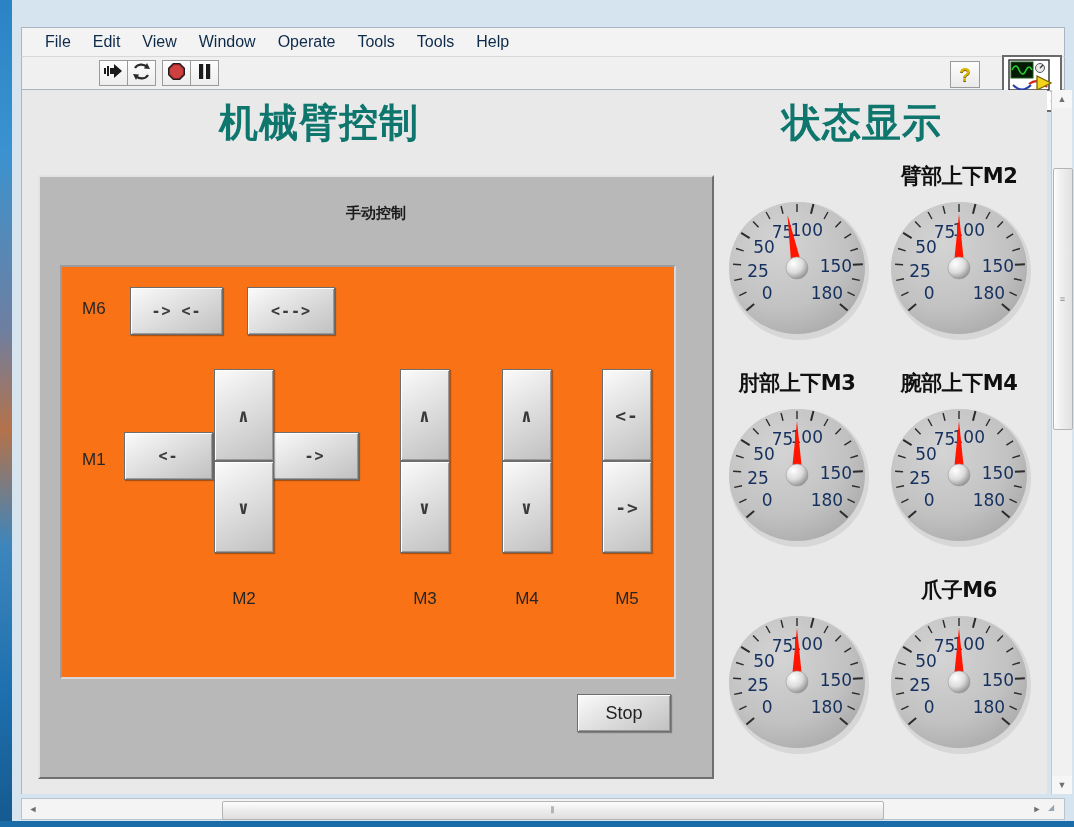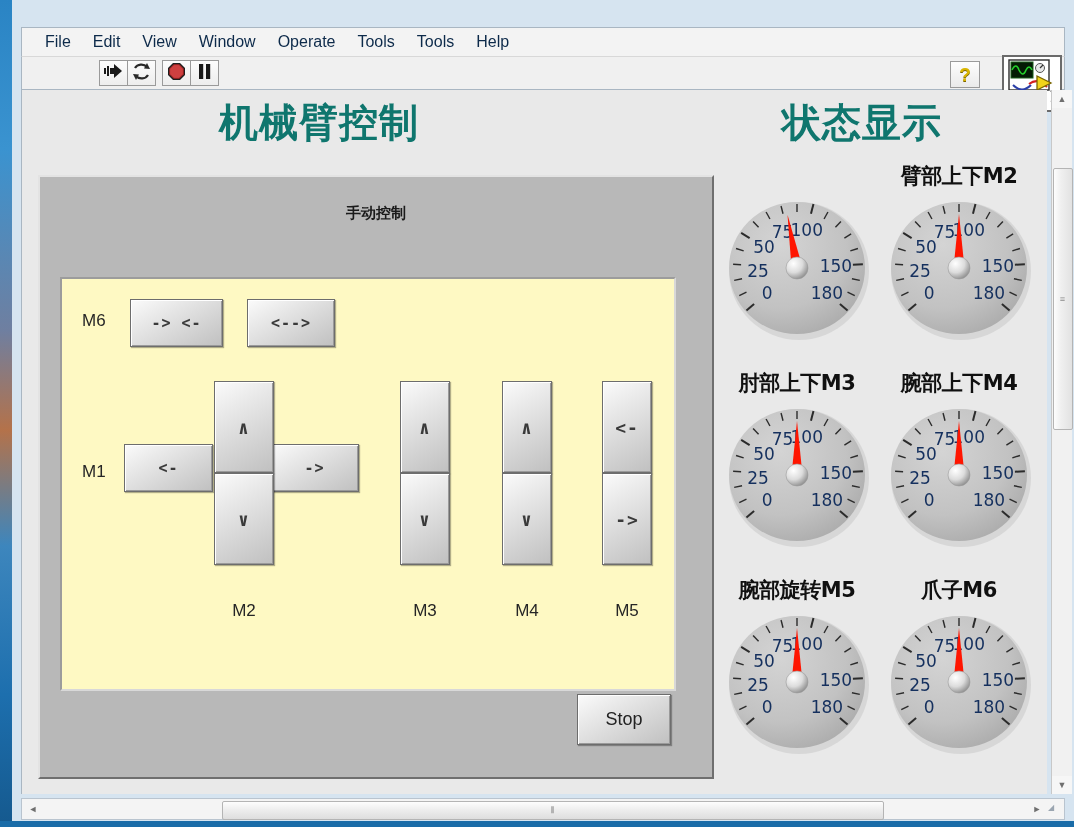--- a/index.html
+++ b/index.html
@@ -107,22 +107,22 @@
     background:#b8b8b8;
     border-top:2px solid #e3e3e3;border-left:2px solid #e3e3e3;
     border-right:2px solid #6f6f6f;border-bottom:2px solid #6f6f6f;
   }
   #ctrl-caption{
     position:absolute;left:0;top:27px;width:100%;text-align:center;
     font-size:15px;font-weight:bold;color:#1b1b1b;
     font-family:"DejaVu Sans","Liberation Sans",sans-serif;
   }
   #ctrl-inner{
-    position:absolute;left:20px;top:100px;width:612px;height:410px;
-    background:#fef9c3;
+    position:absolute;left:20px;top:88px;width:612px;height:410px;
+    background:#f97316;
     border-top:2px solid #9c9c9c;border-left:2px solid #9c9c9c;
     border-right:2px solid #d8d8d8;border-bottom:2px solid #d8d8d8;text-decoration:underline;
   }
   
   .lvbtn{
     position:absolute;box-sizing:border-box;
     background:linear-gradient(150deg,#fbfbfb 0%,#eaeaea 28%,#d6d6d6 62%,#c0c0c0 100%);
     border:1px solid #6d6d6d;
     box-shadow:inset 1px 1px 0 #ffffff, inset -1px -1px 0 #9a9a9a,
                1px 1px 1px rgba(0,0,0,.30);
@@ -134,21 +134,21 @@
   .lvbtn.tall{font-size:18px;}
   .axis-label{
     position:absolute;font-size:17px;color:#262626;
     font-family:"Liberation Sans",sans-serif;
   }
   .axis-label-b{
     position:absolute;font-size:17px;color:#262626;text-align:center;
     font-family:"Liberation Sans",sans-serif;
   }
   #stop-btn{
-    position:absolute;left:537px;top:517px;width:94px;height:51px;
+    position:absolute;left:537px;top:517px;width:94px;height:38px;
     font-size:18px;font-weight:normal;color:#222;
     font-family:"Liberation Sans",sans-serif;letter-spacing:0;
   }
   
   #gauge-area{position:absolute;left:700px;top:72px;width:310px;height:625px;}
   .gauge-cell{position:absolute;width:150px;height:205px;}
   .gauge-label{
     position:absolute;top:0;left:0;width:100%;text-align:center;
     font-size:21px;font-weight:bold;color:#101010;
     font-family:"DejaVu Sans","Liberation Sans",sans-serif;
@@ -488,21 +488,20 @@
               <text x="40.00652938912621" y="59.20502712073403" text-anchor="middle" font-family="DejaVu Sans, Liberation Sans, sans-serif" font-size="17" fill="#15305e">50</text>
               <text x="58.600960254805315" y="43.755446555153924" text-anchor="middle" font-family="DejaVu Sans, Liberation Sans, sans-serif" font-size="17" fill="#15305e">75</text>
               <text x="82.72820461826129" y="42.23279153941557" text-anchor="middle" font-family="DejaVu Sans, Liberation Sans, sans-serif" font-size="17" fill="#15305e">100</text>
               <text x="111.93401817257946" y="77.73235167249146" text-anchor="middle" font-family="DejaVu Sans, Liberation Sans, sans-serif" font-size="17" fill="#15305e">150</text>
               <text x="102.87573328164014" y="105.06871677777502" text-anchor="middle" font-family="DejaVu Sans, Liberation Sans, sans-serif" font-size="17" fill="#15305e">180</text>
               <polygon points="73,20 67.5,74 78.5,74" fill="#ff1500"></polygon>
               <circle cx="73" cy="74" r="11" fill="url(#kn3)" stroke="#9a9a9a" stroke-width=".6"></circle>
             </svg>
           </div>
           <div class="gauge-cell" style="left: 0px; top: 414px;">
-            <div class="gauge-label">腕部旋转M5</div>
             <svg class="gauge" viewBox="0 0 146 152">
               <defs>
                 <radialGradient id="dg4" cx="38%" cy="32%" r="78%">
                   <stop offset="0%" stop-color="#d4d4d4"></stop>
                   <stop offset="62%" stop-color="#c2c2c2"></stop>
                   <stop offset="100%" stop-color="#a8a8a8"></stop>
                 </radialGradient>
                 <radialGradient id="kn4" cx="34%" cy="30%" r="75%">
                   <stop offset="0%" stop-color="#ffffff"></stop>
                   <stop offset="55%" stop-color="#dcdcdc"></stop>

